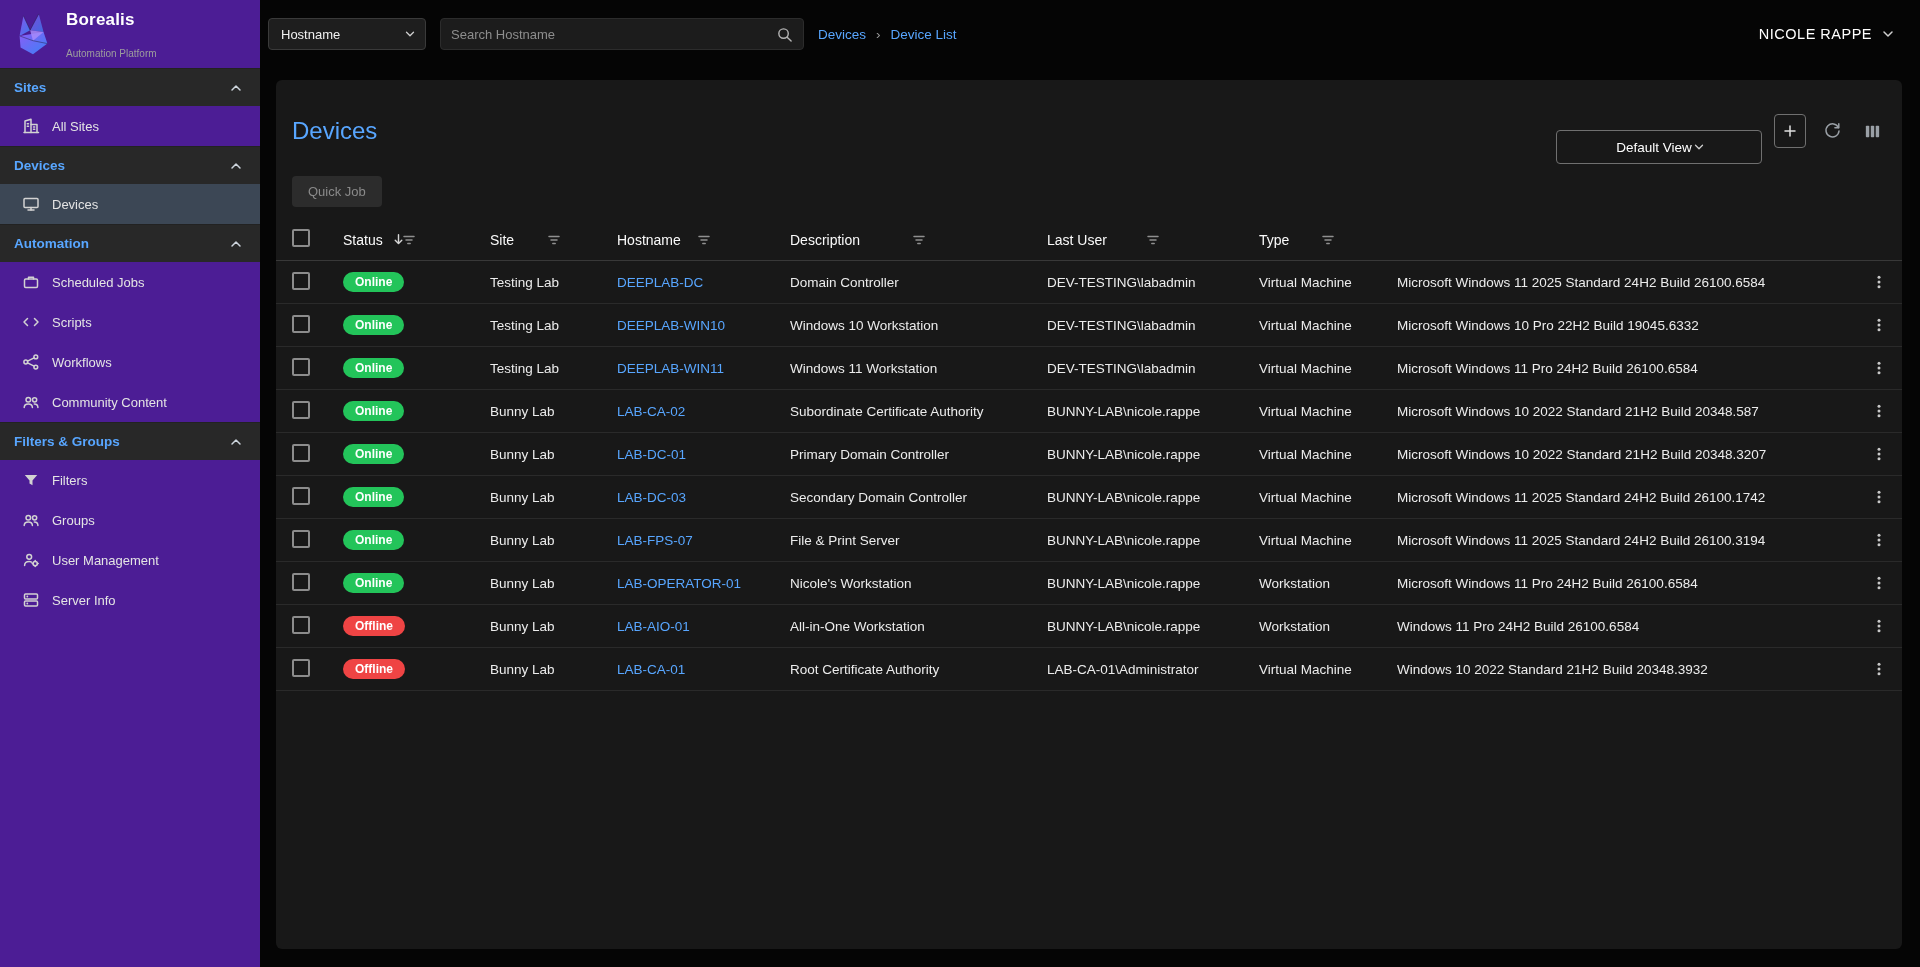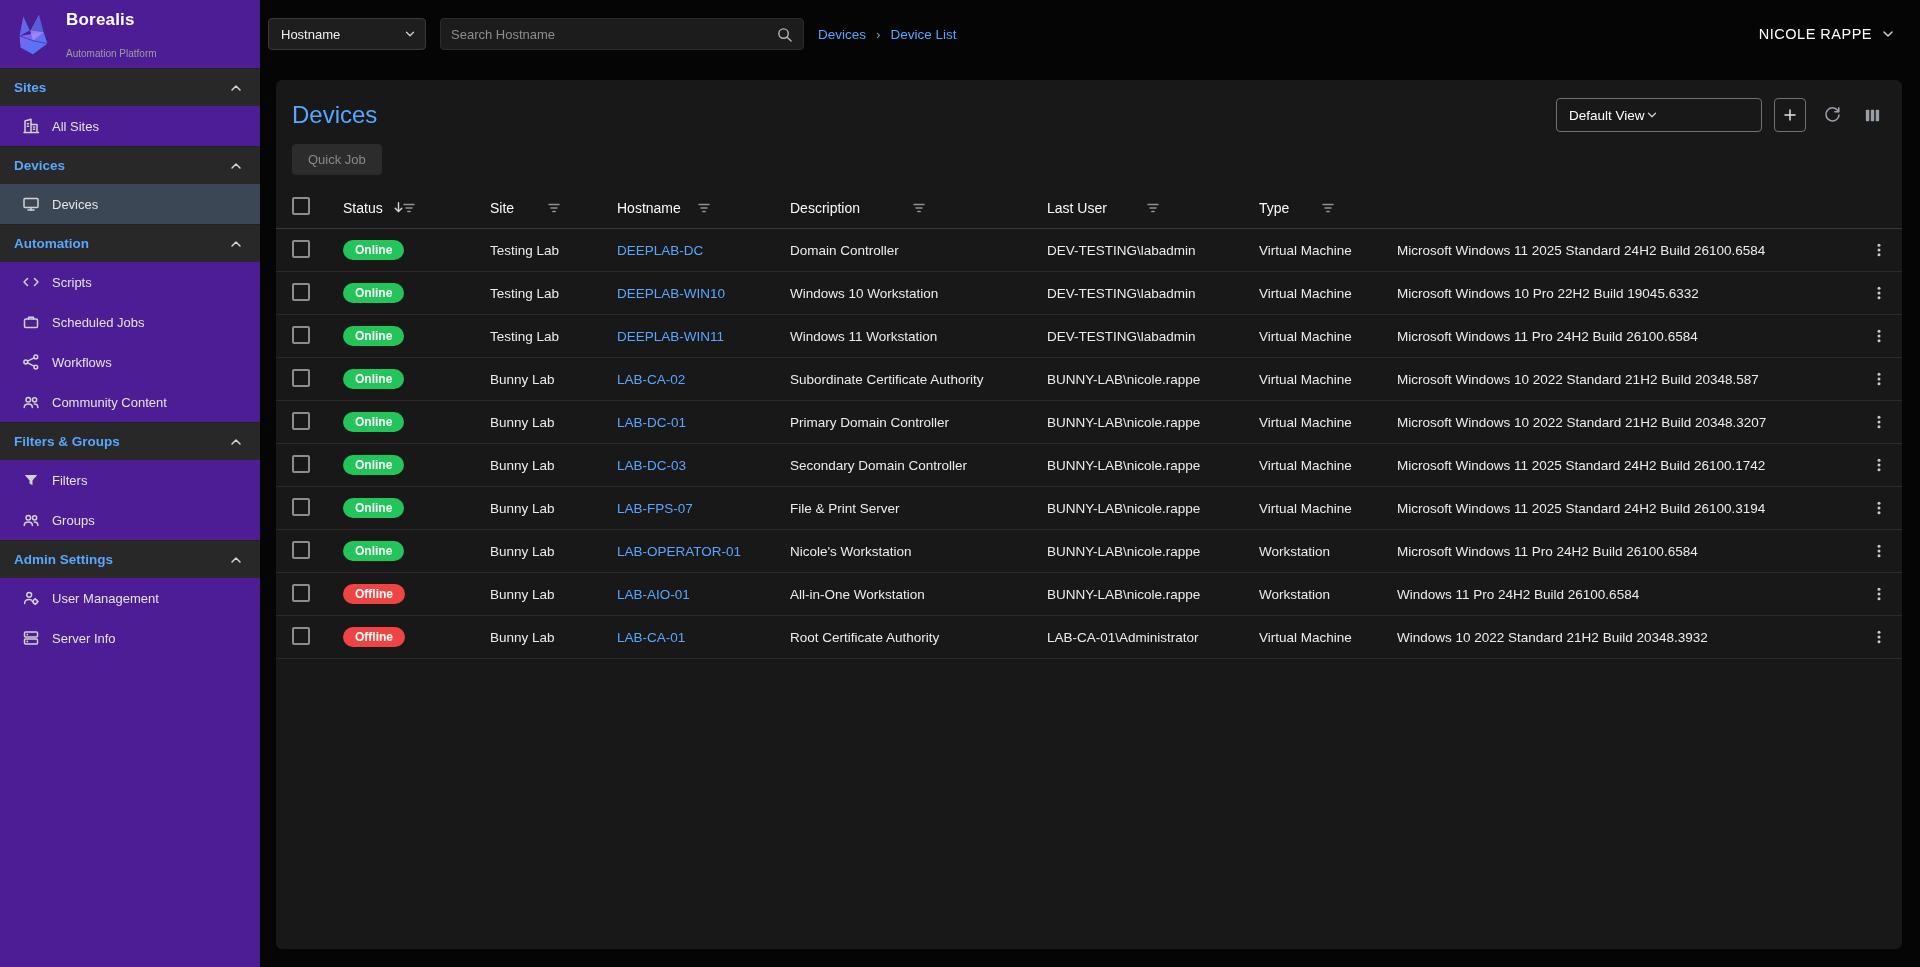--- a/index.html
+++ b/index.html
@@ -44,22 +44,22 @@
   .user-menu .chev { color:#cfcfcf; display:flex; }
   .caret { color:#cfcfcf; display:flex; }
 
   
   .panel { flex:1; margin:12px 18px 18px 16px; background:#181818; border-radius:6px;
     padding:18px 0 0; overflow:hidden; }
   .panel-head { display:flex; align-items:center; padding:0 16px; }
   .panel-title { color:var(--accent); font-size:24px; font-weight:500; }
   .view-controls { margin-left:auto; display:flex; align-items:center; gap:12px; }
   .view-select { width:206px; height:34px; border:1px solid #707070; border-radius:4px;
-    background:transparent; display:flex; align-items:center; justify-content:flex-start;
-    padding:0 8px 0 12px; font-size:13.5px; color:#fff; cursor:pointer; }
+    background:transparent; display:flex; align-items:center; justify-content:center;
+    padding:0 8px 0 12px; font-size:13.5px; color:#fff; cursor:pointer;margin-top:32px; }
   .add-view { width:32px; height:34px; border:1px solid #707070; border-radius:4px;
     background:transparent; color:#e0e0e0; display:flex; align-items:center;
     justify-content:center; cursor:pointer; }
   .iconbtn { width:28px; height:28px; background:transparent; border:0; color:#9aa0a6;
     display:flex; align-items:center; justify-content:center; cursor:pointer; }
   .quickjob-row { padding:12px 16px 0; }
   .quickjob { background:#2c2c2c; color:#8a8a8a; border:0; border-radius:4px;
     padding:8px 16px; font-size:13px; font-family:inherit; cursor:pointer; }
 
   
@@ -161,34 +161,34 @@
         <span>Automation</span>
         <span class="chev">
             <svg class="svgi" width="16" height="16" viewBox="0 0 16 16">
               <path d="M4 10l4-4 4 4"></path>
             </svg>
           </span>
       </div>
       <div class="nav-item">
         <span class="nav-icon">
           <svg class="svgi" width="18" height="18" viewBox="0 0 18 18">
+              <rect x="2.5" y="6" width="13" height="8.5" rx="1.2"></rect>
+              <path d="M6.5 6V4.2h5V6"></path>
+            </svg>
+        </span>
+        <span>Scheduled Jobs</span>
+      </div>
+      <div class="nav-item">
+        <span class="nav-icon">
+          <svg class="svgi" width="18" height="18" viewBox="0 0 18 18">
               <path d="M5.5 5.5L2 9l3.5 3.5"></path>
               <path d="M12.5 5.5L16 9l-3.5 3.5"></path>
             </svg>
         </span>
         <span>Scripts</span>
-      </div>
-      <div class="nav-item">
-        <span class="nav-icon">
-          <svg class="svgi" width="18" height="18" viewBox="0 0 18 18">
-              <rect x="2.5" y="6" width="13" height="8.5" rx="1.2"></rect>
-              <path d="M6.5 6V4.2h5V6"></path>
-            </svg>
-        </span>
-        <span>Scheduled Jobs</span>
       </div>
       <div class="nav-item">
         <span class="nav-icon">
           <svg class="svgi" width="18" height="18" viewBox="0 0 18 18">
               <circle cx="3.8" cy="9" r="1.9"></circle>
               <circle cx="13.8" cy="3.9" r="1.9"></circle>
               <circle cx="13.8" cy="14.1" r="1.9"></circle>
               <path d="M5.5 8.1l6.6-3.3M5.5 9.9l6.6 3.3"></path>
             </svg>
         </span>
@@ -227,28 +227,20 @@
           <svg class="svgi" width="18" height="18" viewBox="0 0 18 18">
               <circle cx="6.3" cy="6.8" r="2.3"></circle>
               <path d="M2.2 14.6c0-2.3 1.8-3.7 4.1-3.7s4.1 1.4 4.1 3.7"></path>
               <circle cx="12.6" cy="6.8" r="2.1"></circle>
               <path d="M12.3 10.9c2.1 0 3.6 1.4 3.6 3.5"></path>
             </svg>
         </span>
         <span>Groups</span>
       </div>
 
-      <div class="nav-header">
-        <span>Admin Settings</span>
-        <span class="chev">
-            <svg class="svgi" width="16" height="16" viewBox="0 0 16 16">
-              <path d="M4 10l4-4 4 4"></path>
-            </svg>
-          </span>
-      </div>
       <div class="nav-item">
         <span class="nav-icon">
           <svg class="svgi" width="18" height="18" viewBox="0 0 18 18">
               <circle cx="7.2" cy="5.8" r="2.4"></circle>
               <path d="M2.6 14.6c0-2.5 2-4 4.6-4 .9 0 1.7.2 2.4.5"></path>
               <circle cx="13.2" cy="12.6" r="2.2"></circle>
               <path d="M13.2 9.6v.9M13.2 14.7v.9M16.2 12.6h-.9M11.1 12.6h-.9"></path>
             </svg>
         </span>
         <span>User Management</span>

